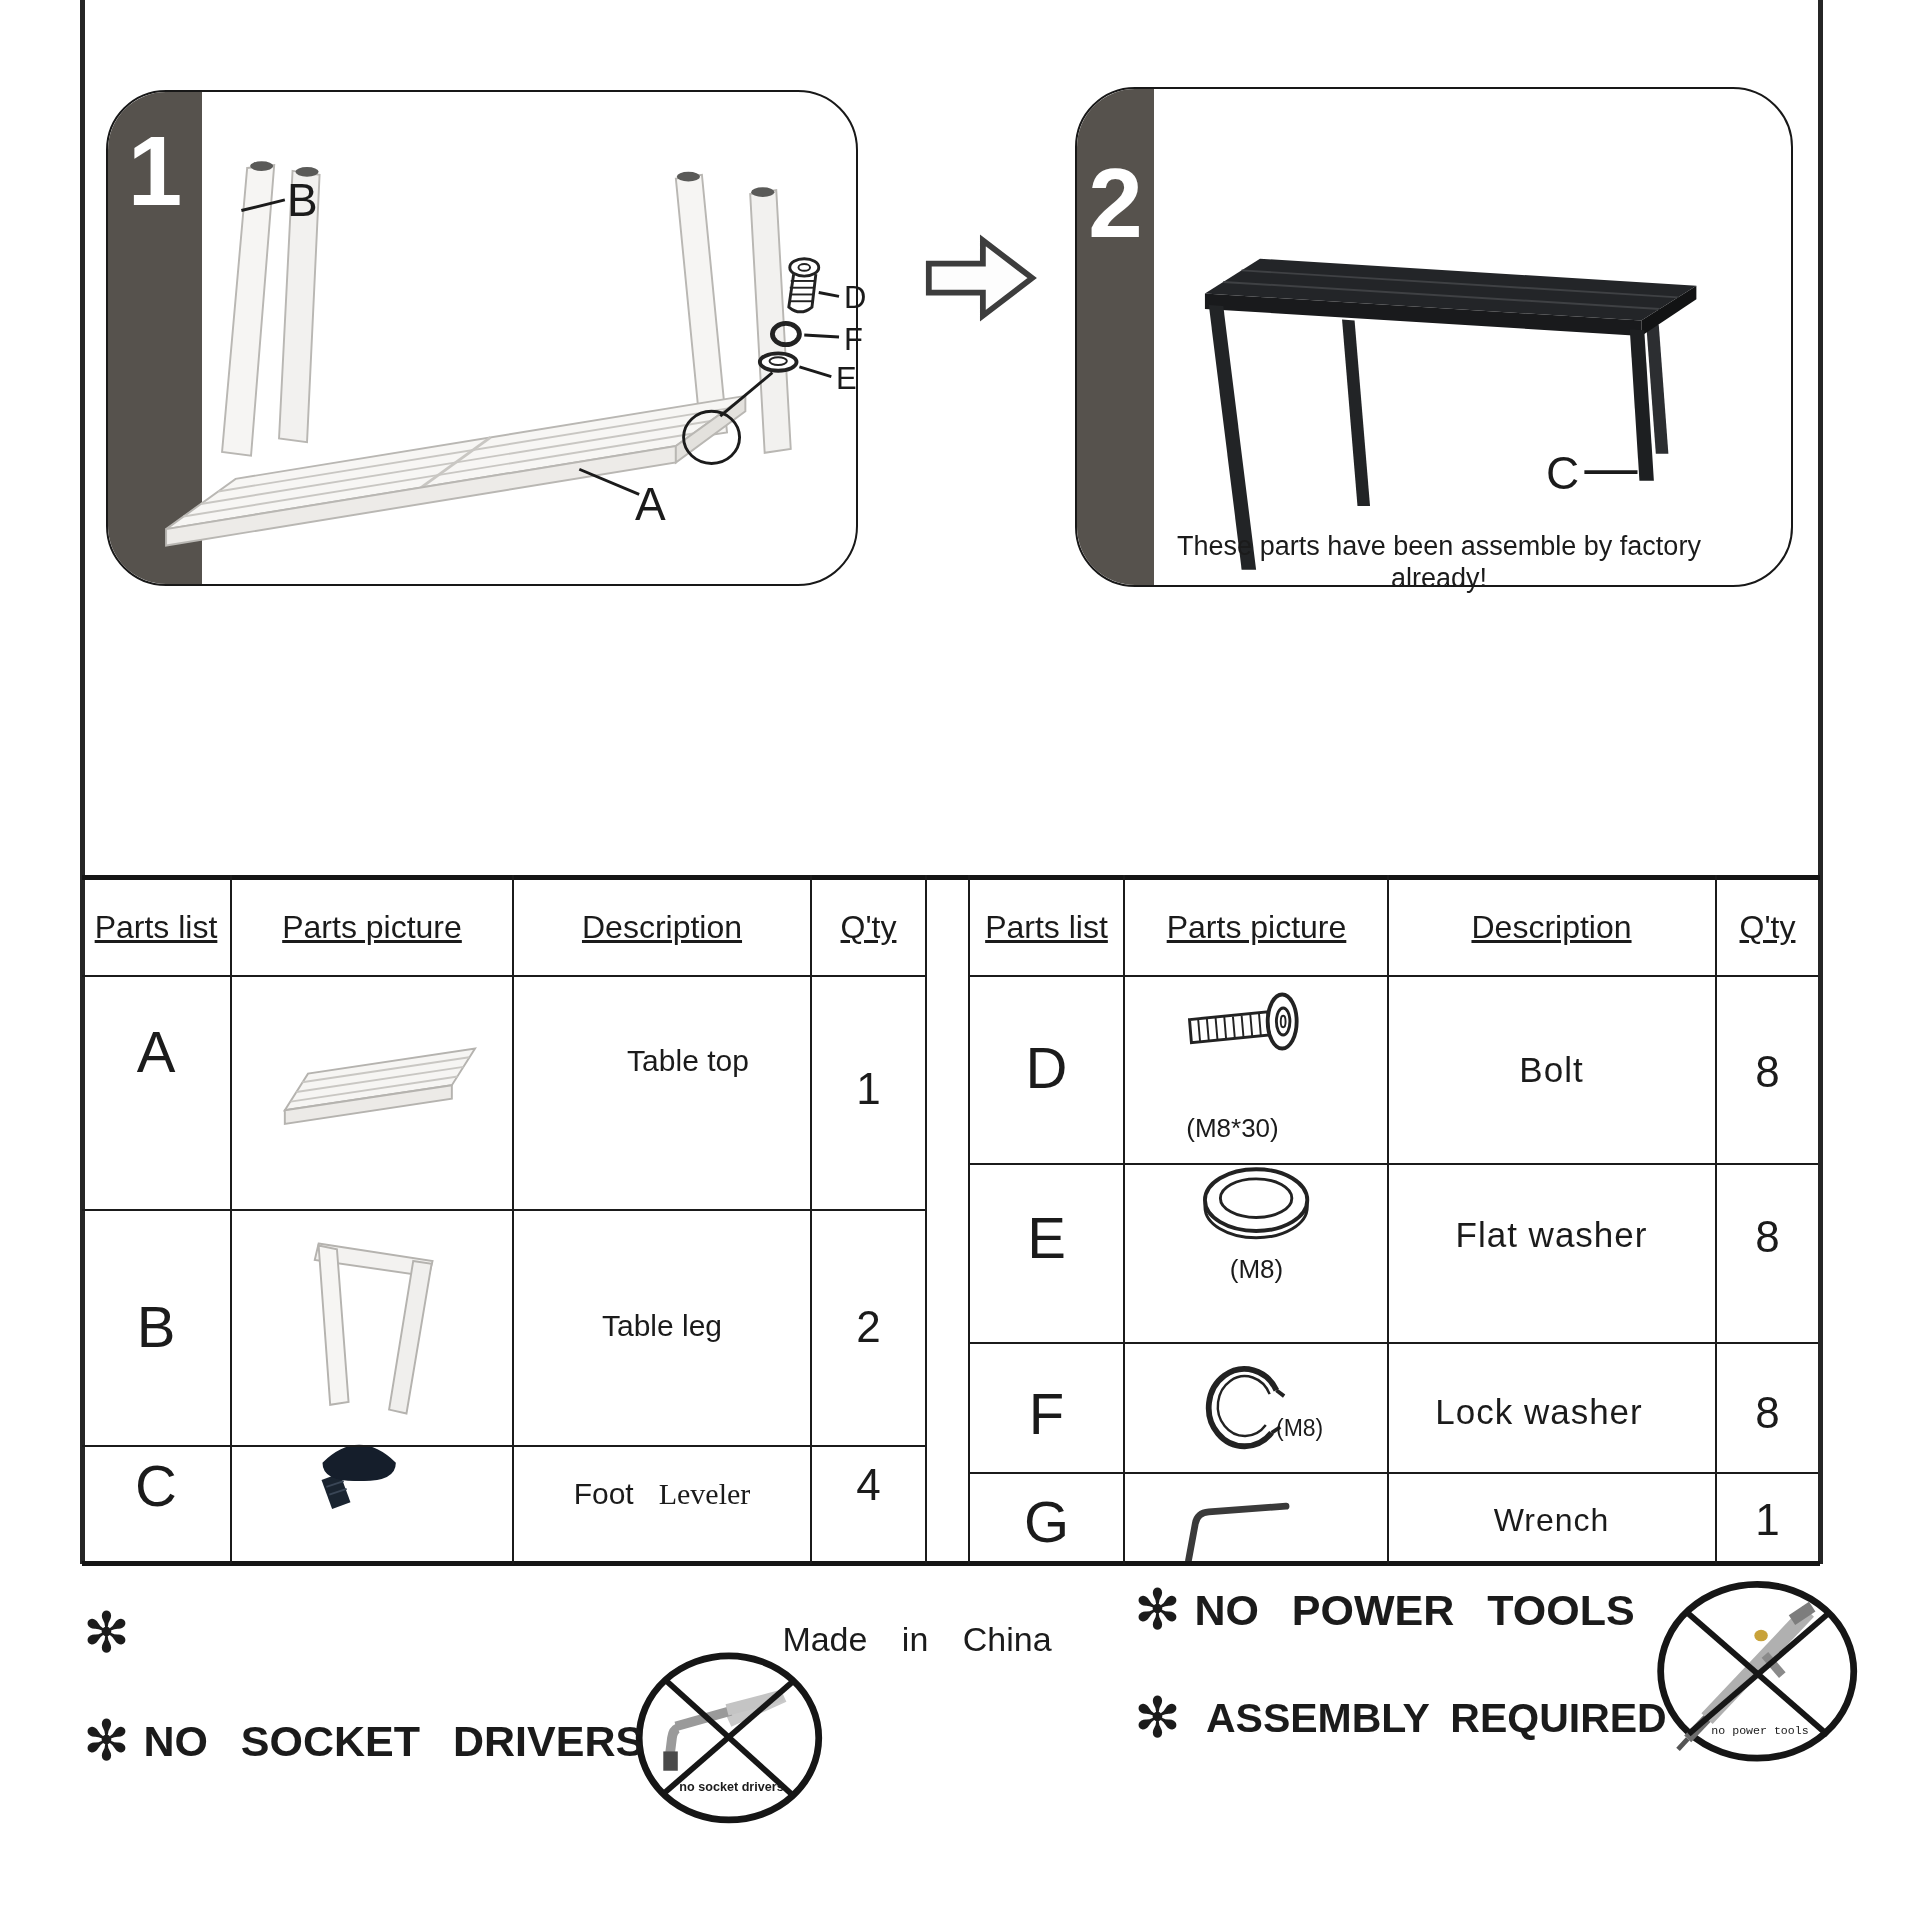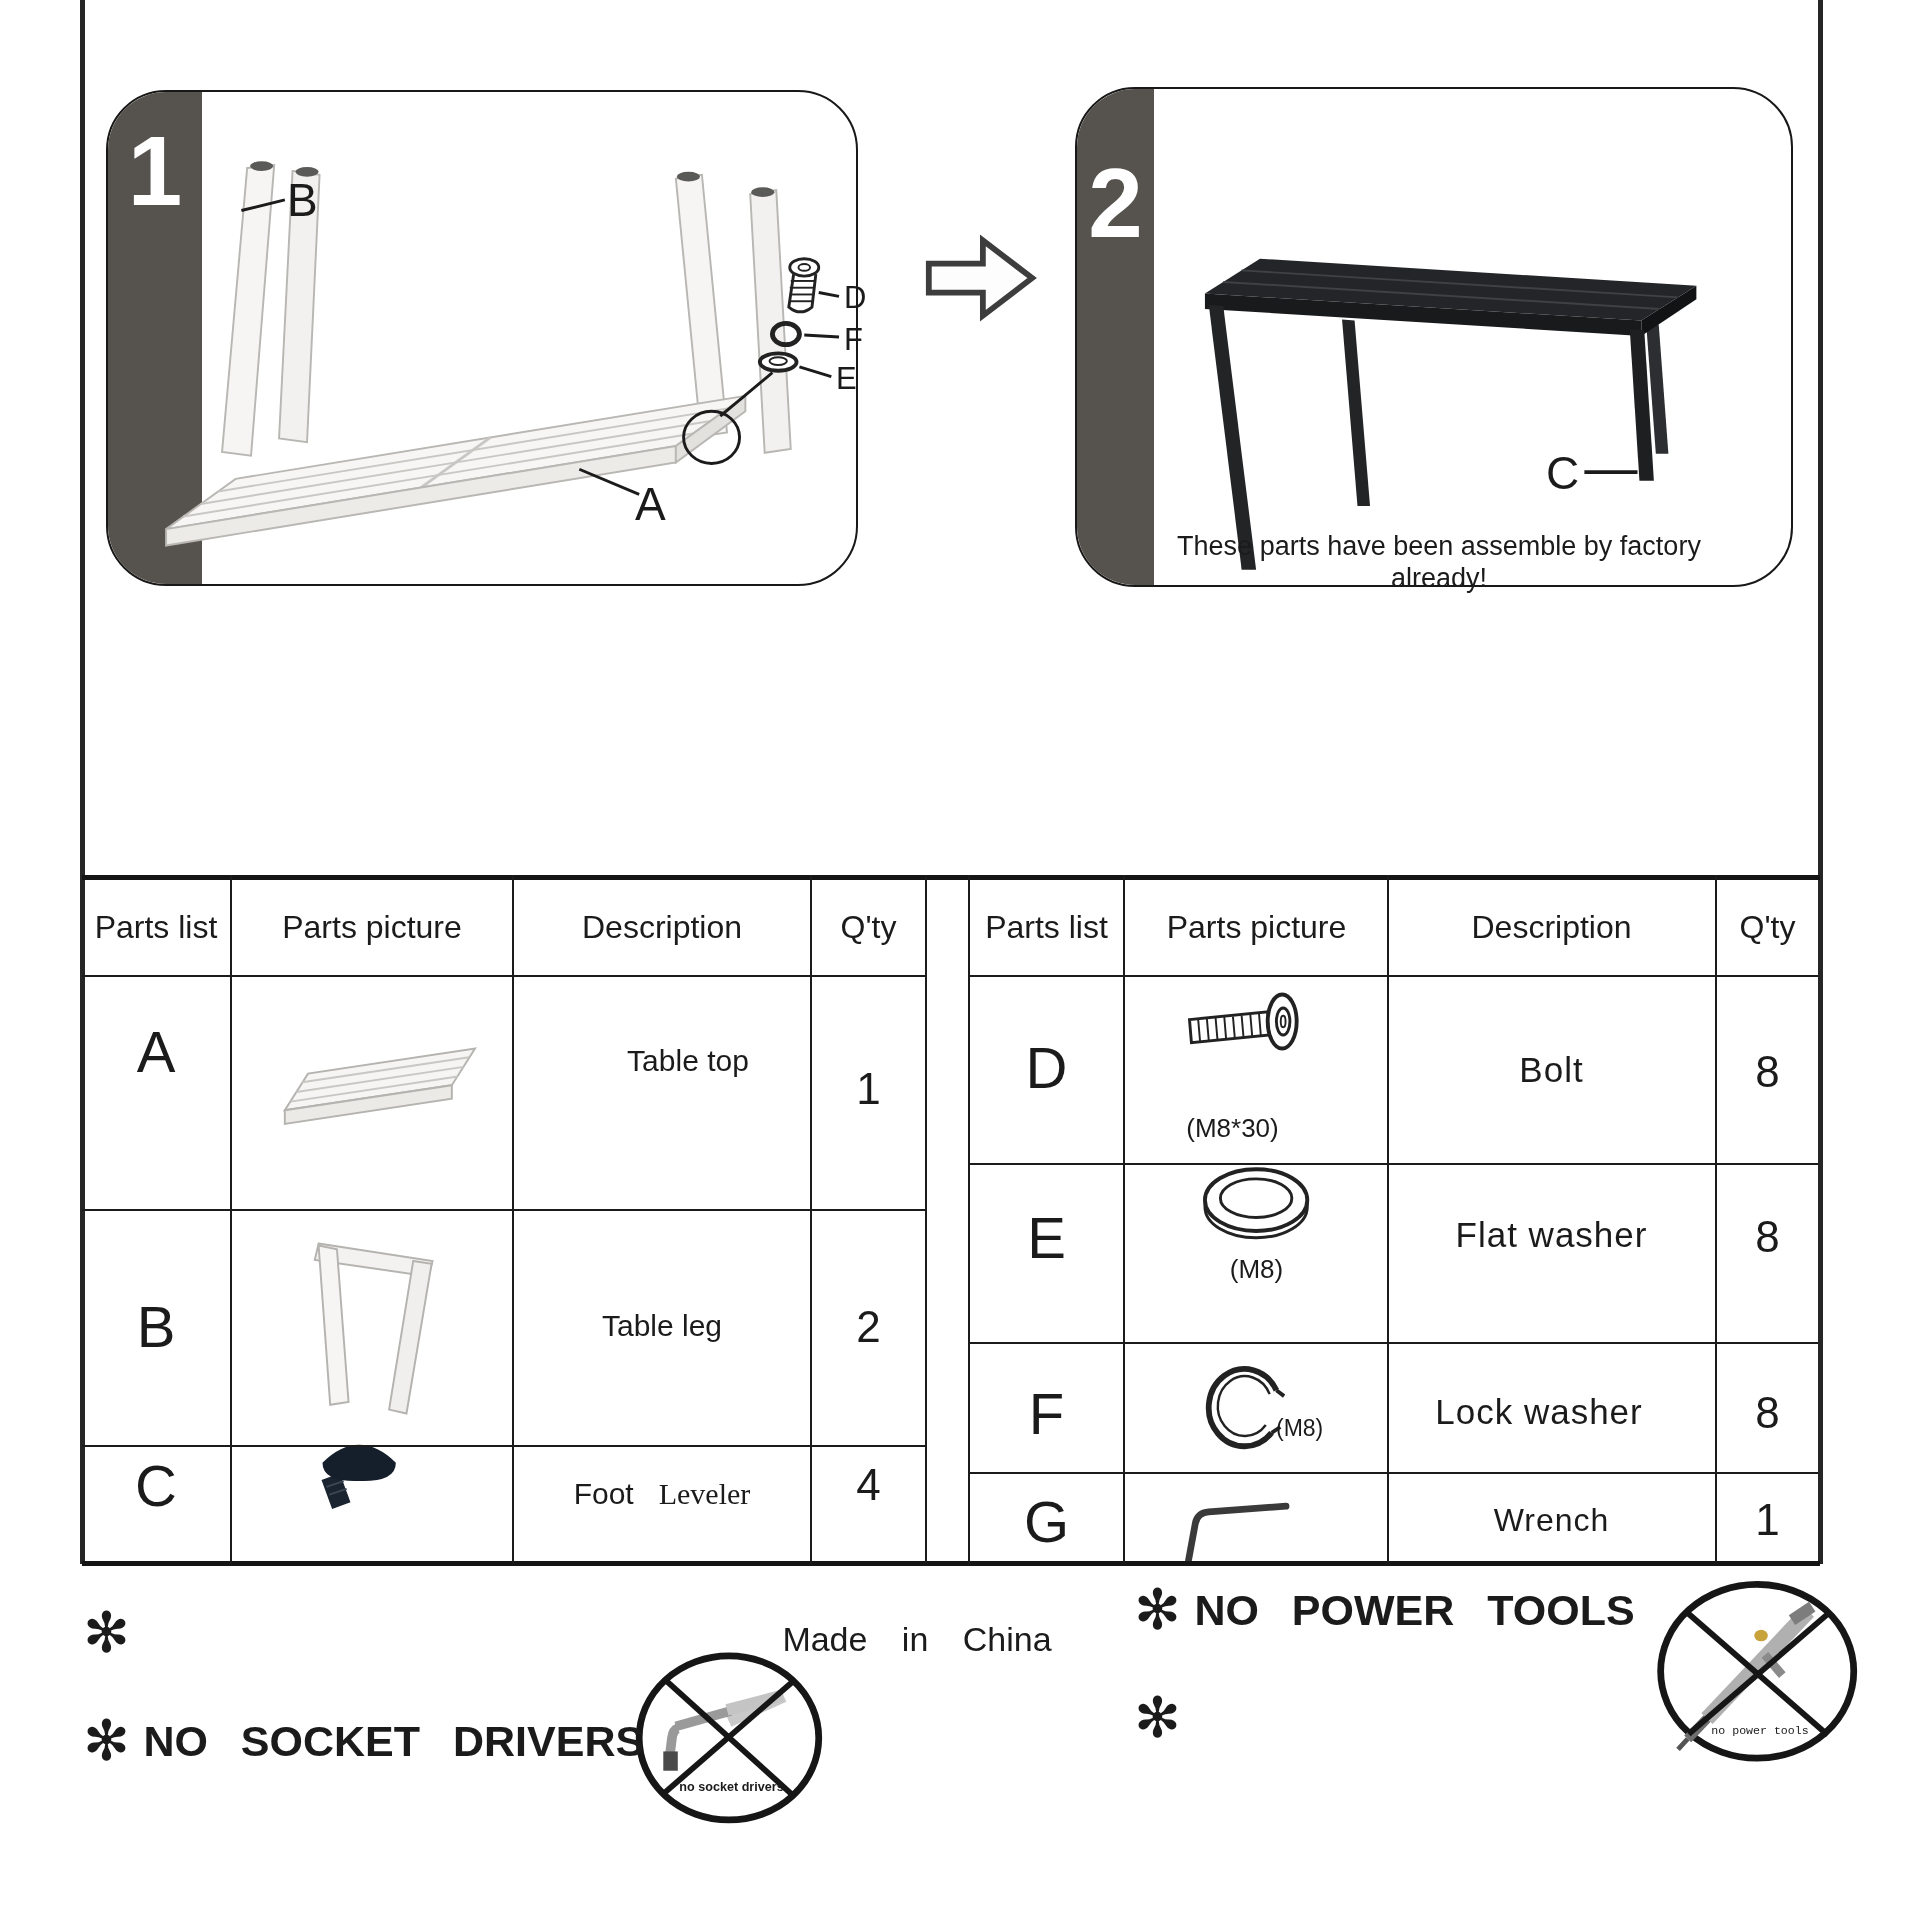--- a/index.html
+++ b/index.html
@@ -12,21 +12,21 @@
   .hline { position:absolute; background:#1b1b1b; height:1.9px; }
   .thick { position:absolute; background:#151515; height:4.8px; }
   .pageborder { position:absolute; background:#262626; width:4.8px; top:0; height:1564px; }
   .panel {
     position:absolute; background:#fff; border:2.9px solid #181818; border-radius:60px;
     overflow:hidden;
   }
   .band { position:absolute; left:0; top:0; bottom:0; background:#56524d; }
   .stepnum { position:absolute; color:#ffffff; font-weight:bold; font-size:98px; text-align:center; }
   .cell { position:absolute; text-align:center; line-height:1.15; }
-  .hdr { font-size:32px; }
+  .hdr { font-size:32px;text-decoration:underline; }
   .letter { font-size:58px; }
   .qty { font-size:44px; }
   .desc { font-size:30px; }
   .rdesc { font-size:35px; letter-spacing:1px; }
   .spec { font-size:26px; }
   .diaglabel { position:absolute; font-size:46px; font-weight:500; line-height:1; }
   .smalllabel { position:absolute; font-size:31px; font-weight:500; line-height:1; }
   .caption { position:absolute; font-size:27px; text-align:center; line-height:1.2; }
   .warnrow { position:absolute; display:flex; align-items:center; gap:13.5px; }
   .ast { font-size:56px; font-weight:400; line-height:1; }
@@ -272,19 +272,20 @@
     <span class="ast">✻</span>
     <span class="warntext">NO SOCKET DRIVERS</span>
   </div>
   <span class="madein" style="left:743px; top:1622px; width:348px;">Made in China</span>
   <div class="warnrow" style="left:1134px; top:1582px;">
     <span class="ast">✻</span>
     <span class="warntext">NO POWER TOOLS</span>
   </div>
   <div class="warnrow" style="left:1134px; top:1690px; gap:25px;">
     <span class="ast">✻</span>
+    <span class="warntext" style="font-size:41px; word-spacing:9.7px;">ASSEMBLY REQUIRED</span>
   </div>
 
   <span class="iconlabel nosock" style="left:637px; top:1781px; width:189px;">no socket drivers</span>
   <span class="iconlabel nopow" style="left:1678px; top:1725px; width:164px;">no power tools</span>
 
 </div>
 
 
 </body></html>

